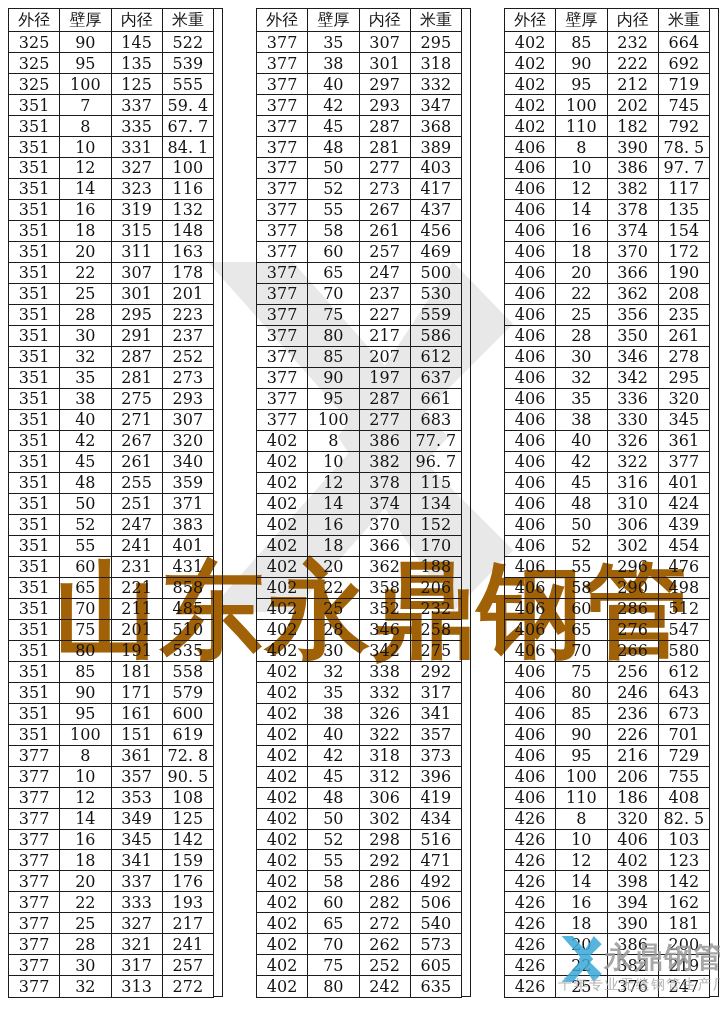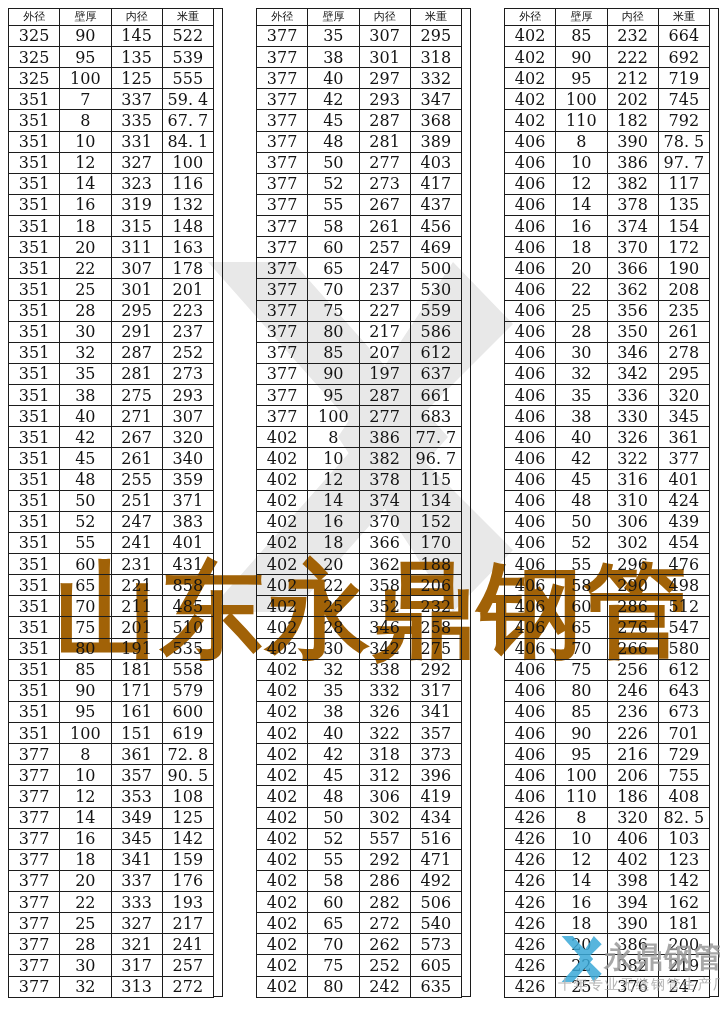--- a/index.html
+++ b/index.html
@@ -27,21 +27,21 @@
     position:absolute;top:8px;height:990px;width:206px;
     border-collapse:collapse;table-layout:fixed;z-index:2;
     background:transparent;
   }
   .tbl td{
     border:1.5px solid #1c1c1c;
     text-align:center;vertical-align:middle;
     font-size:16px;color:#141414;padding:0;
     background:transparent;white-space:nowrap;
   }
-  .tbl td.hd{font-size:11px;}
+  .tbl td.hd{font-size:16px;}
   .tbl-left{left:8px;}
   .tbl-mid{left:256px;}
   .tbl-right{left:504px;}
   .strip{
     position:absolute;top:8px;height:987px;z-index:2;
     border:1.5px solid #1c1c1c;border-left:none;background:transparent;
   }
   .strip-left{left:214px;width:8px;}
   .strip-mid{left:462px;width:8px;}
   .strip-right{left:710px;width:8px;}
@@ -593,21 +593,21 @@
       </tr>
       <tr>
         <td>402</td>
         <td>50</td>
         <td>302</td>
         <td>434</td>
       </tr>
       <tr>
         <td>402</td>
         <td>52</td>
-        <td>557</td>
+        <td>298</td>
         <td>516</td>
       </tr>
       <tr>
         <td>402</td>
         <td>55</td>
         <td>292</td>
         <td>471</td>
       </tr>
       <tr>
         <td>402</td>

